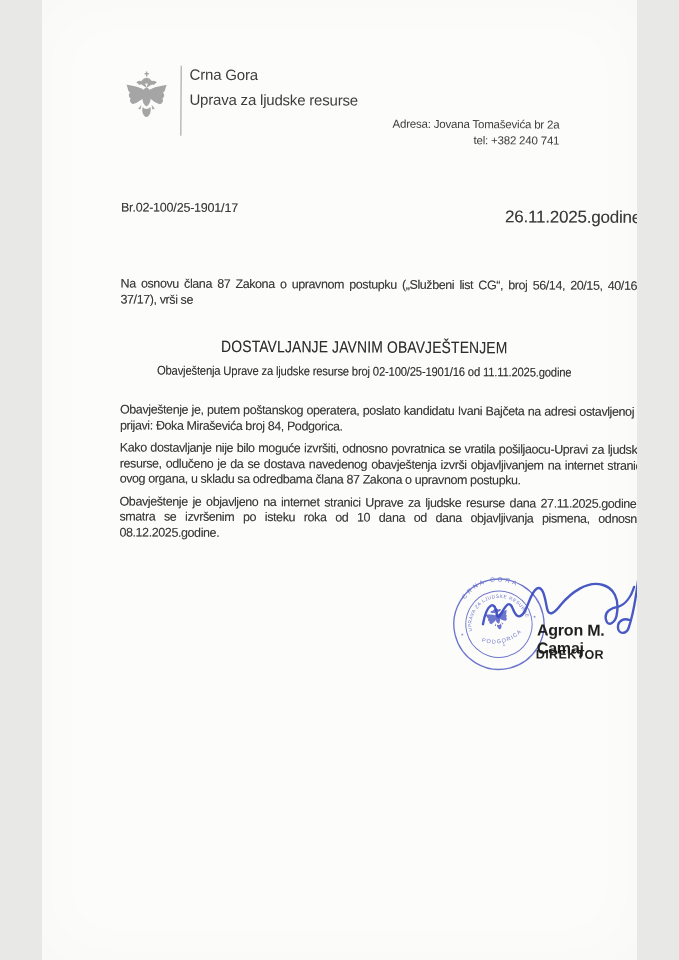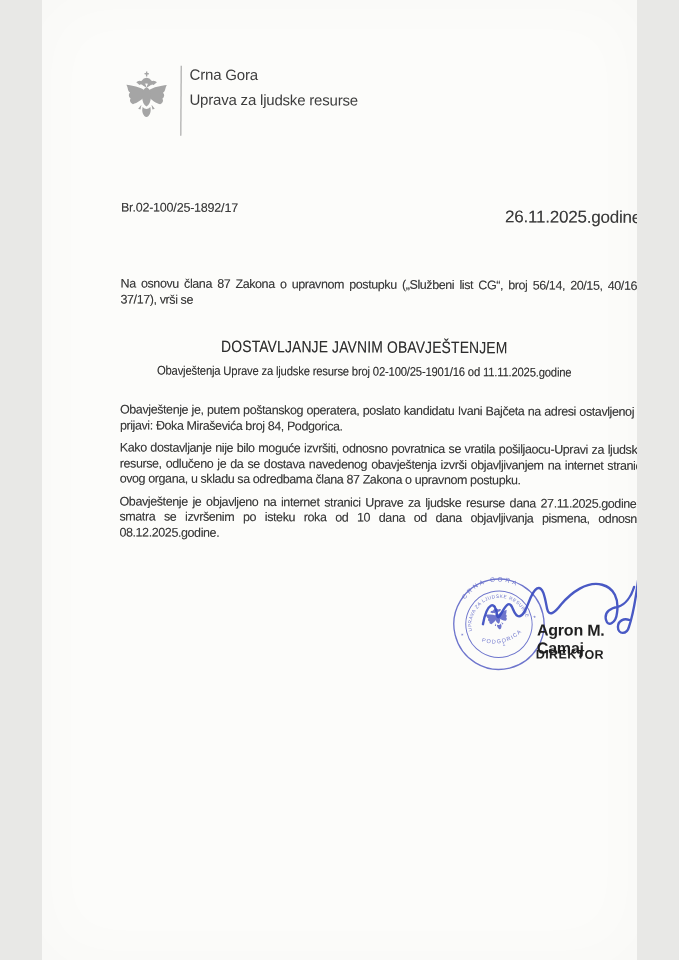--- a/index.html
+++ b/index.html
@@ -89,23 +89,25 @@
     <svg class="crest-svg" viewBox="0 0 100 130">
       <use href="#eagle"></use>
     </svg>
 
     <div class="lh-divider"></div>
 
     <div class="country">Crna Gora</div>
     <div class="agency">Uprava za ljudske resurse</div>
 
     <div class="address">
+      <div>Adresa: Jovana Tomaševića br 2a</div>
+      <div>tel: +382 240 741</div>
     </div>
 
-    <div class="ref-no bodytext">Br.02-100/25-1892/17</div>
+    <div class="ref-no bodytext">Br.02-100/25-1901/17</div>
     <div class="ref-date bodytext">26.11.2025.godine</div>
 
     <div class="intro bodytext">Na osnovu člana 87 Zakona o upravnom postupku („Službeni list CG“, broj 56/14, 20/15, 40/16 i 37/17), vrši se</div>
 
     <div class="doc-title bodytext">DOSTAVLJANJE JAVNIM OBAVJEŠTENJEM</div>
     <div class="doc-sub bodytext">Obavještenja Uprave za ljudske resurse broj 02-100/25-1901/16  od 11.11.2025.godine</div>
 
     <div class="paras">
       <p class="bodytext">Obavještenje je, putem poštanskog operatera, poslato  kandidatu Ivani Bajčeta na adresi ostavljenoj u prijavi: Đoka Miraševića broj 84, Podgorica.</p>
       <p class="bodytext">Kako dostavljanje nije bilo moguće izvršiti, odnosno povratnica se vratila pošiljaocu-Upravi za ljudske resurse, odlučeno je da se dostava navedenog  obavještenja izvrši objavljivanjem na internet stranici ovog organa, u skladu sa odredbama člana 87 Zakona o upravnom postupku.</p>

